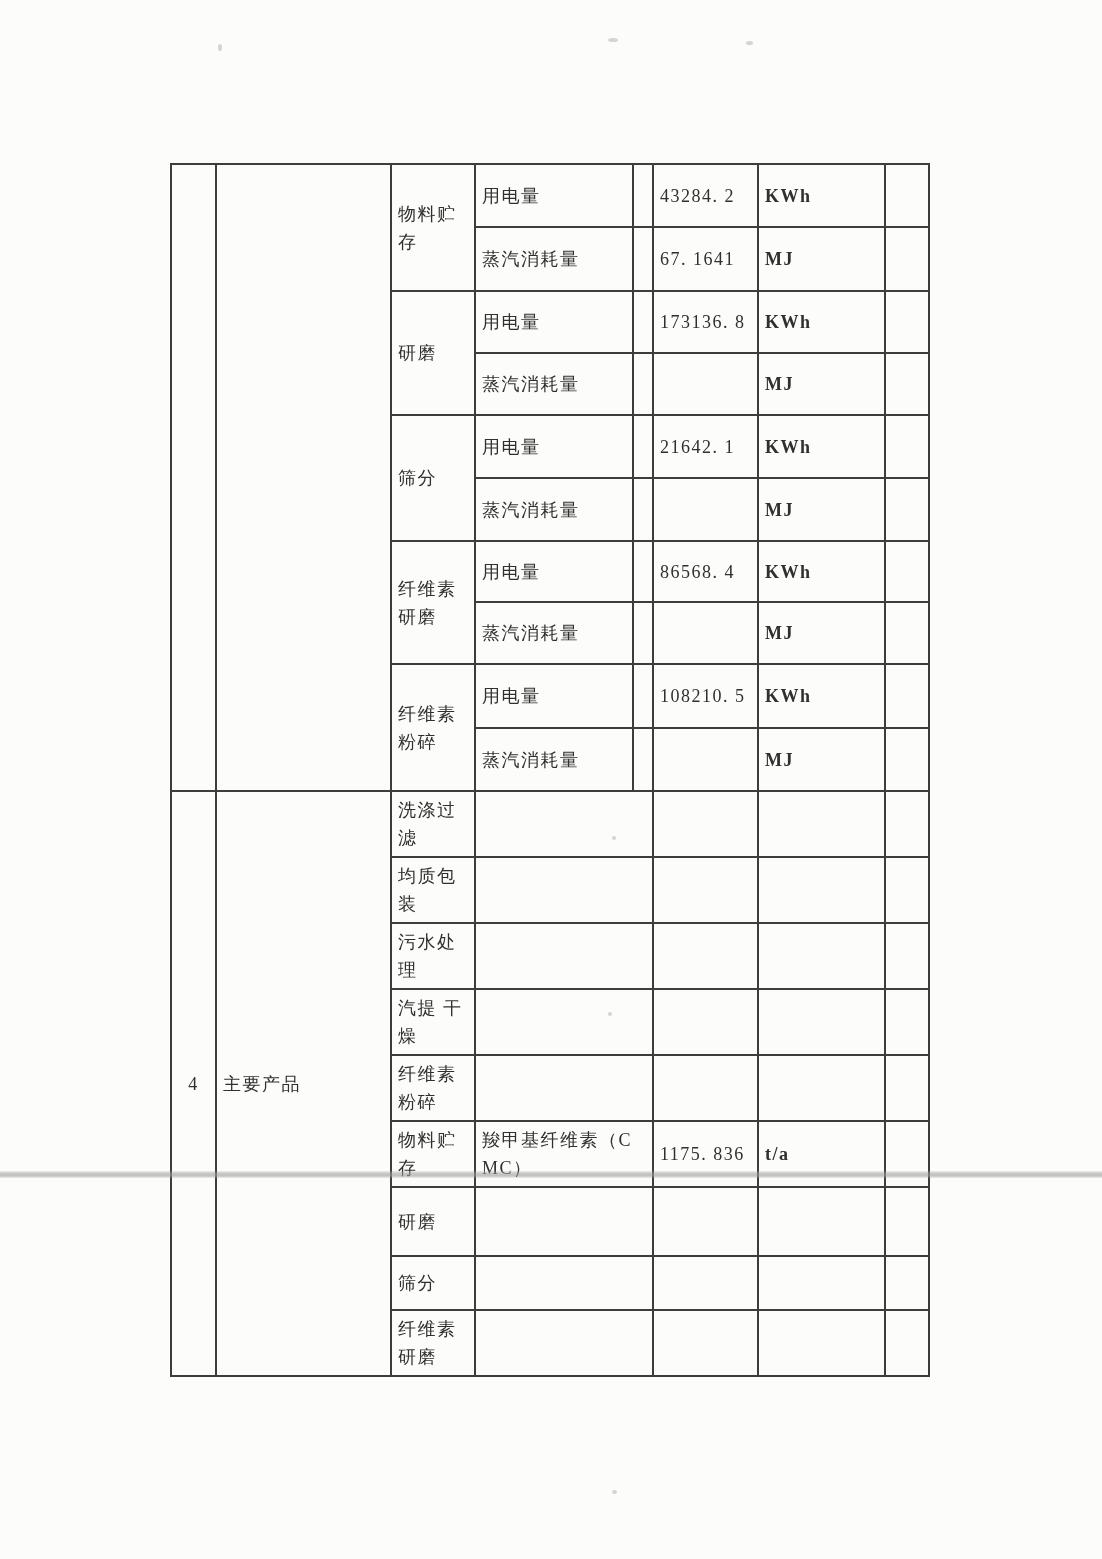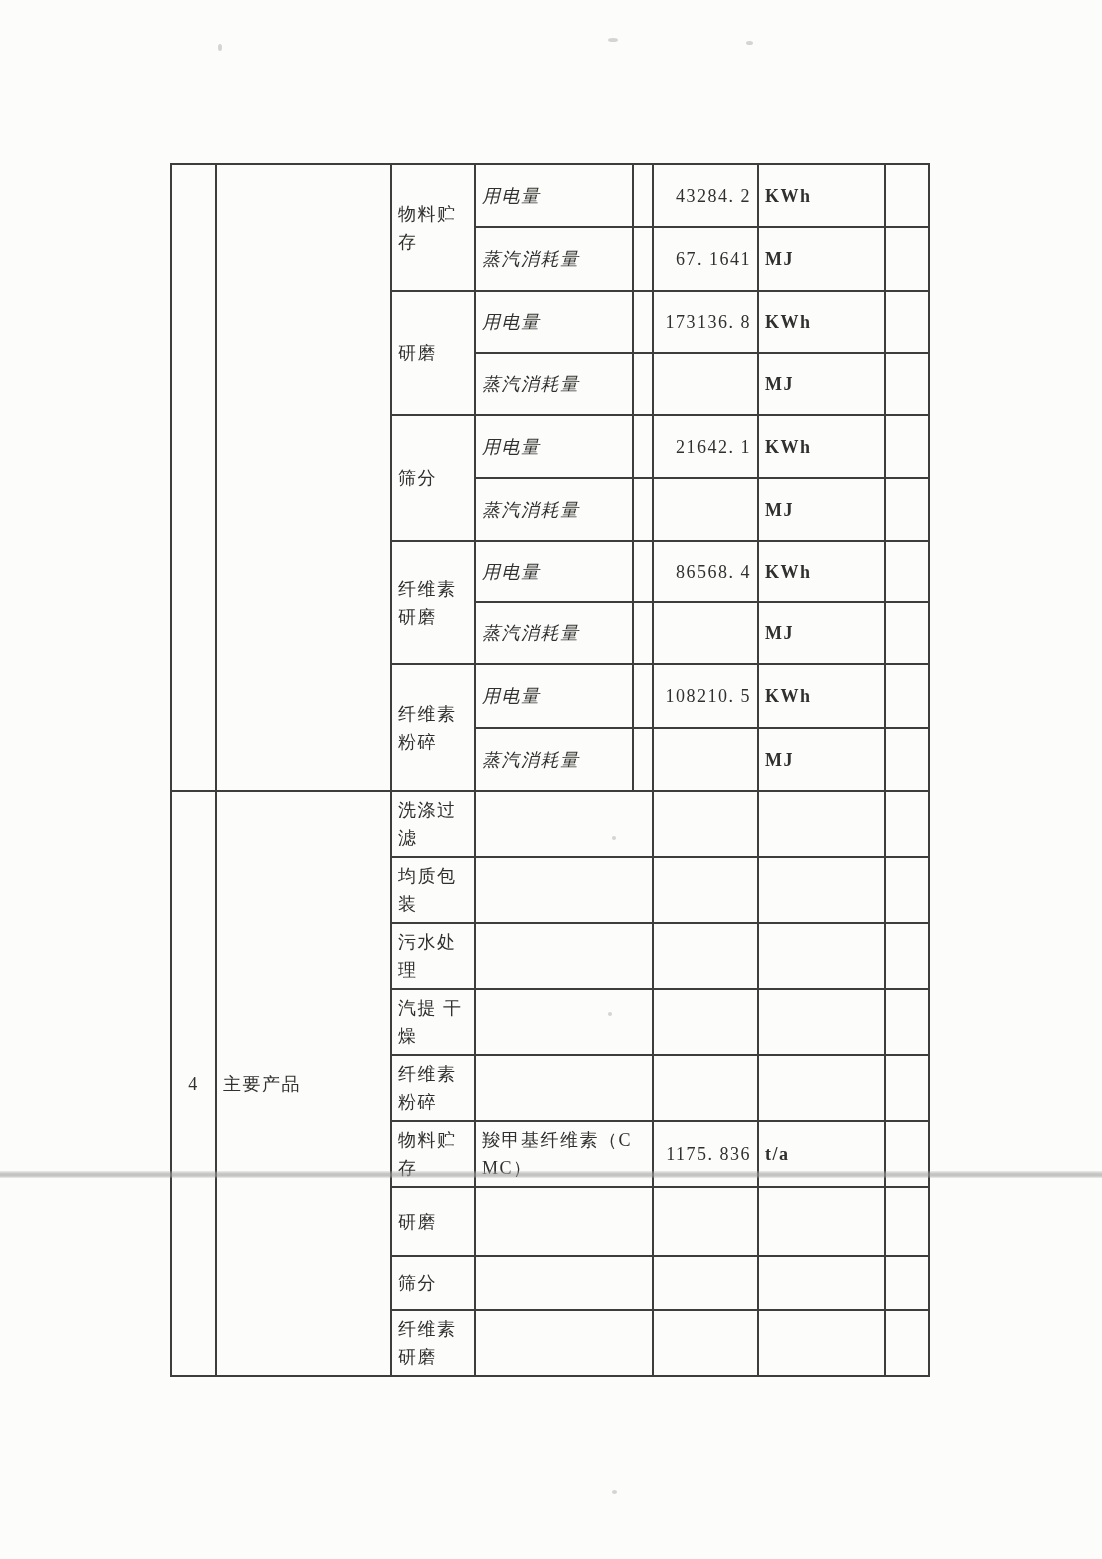--- a/index.html
+++ b/index.html
@@ -26,23 +26,23 @@
     line-height: 28px;
     vertical-align: middle;
     letter-spacing: 1.5px;
     padding: 4px 6px;
     word-break: break-all;
     overflow: hidden;
   }
   td.c-idx  { text-align: center; padding: 4px 2px; }
   td.c-cat  { padding-left: 14px; margin-left: 24px; }
   td.c-proc { padding-left: 10px; padding-right: 4px; }
-  td.c-metric { padding-left: 10px; font-style: italic; }
+  td.c-metric { padding-left: 10px; }
   td.c-gap, td.c-end { padding: 0; }
-  td.c-val  { padding-left: 9px; letter-spacing: 1px; text-align: right; }
+  td.c-val  { padding-left: 9px; letter-spacing: 1px; }
   td.c-unit { padding-left: 7px; letter-spacing: 1px; font-weight: bold; }
   td.c-item { padding: 4px 34px 4px 12px; }
   .scan-stripe {
     position: absolute;
     left: 0;
     top: 1171px;
     width: 1102px;
     height: 7px;
     background: linear-gradient(to bottom,
       rgba(175,175,175,0.20),

